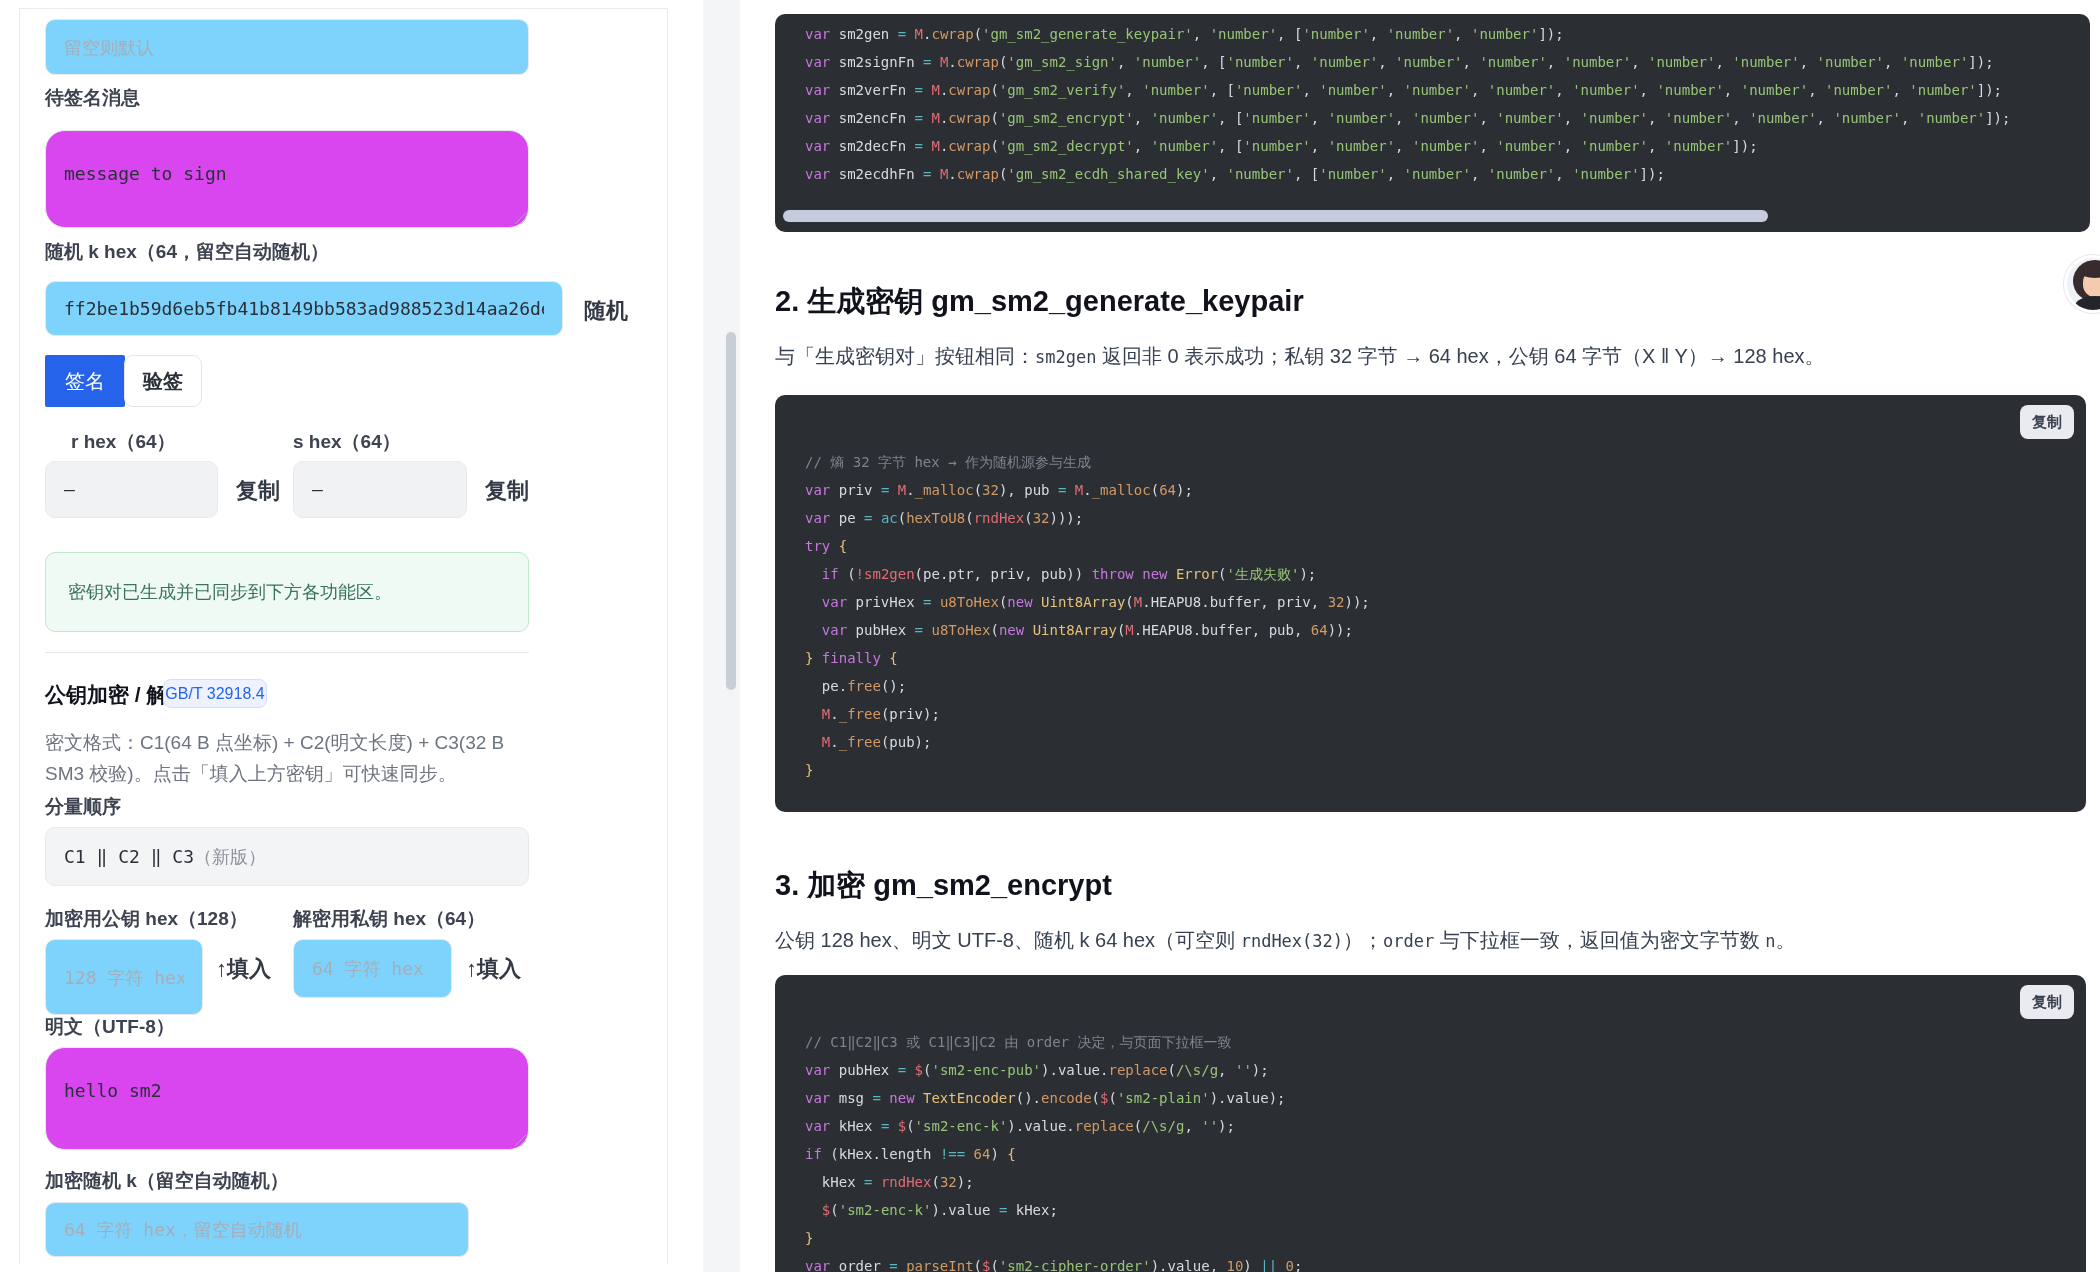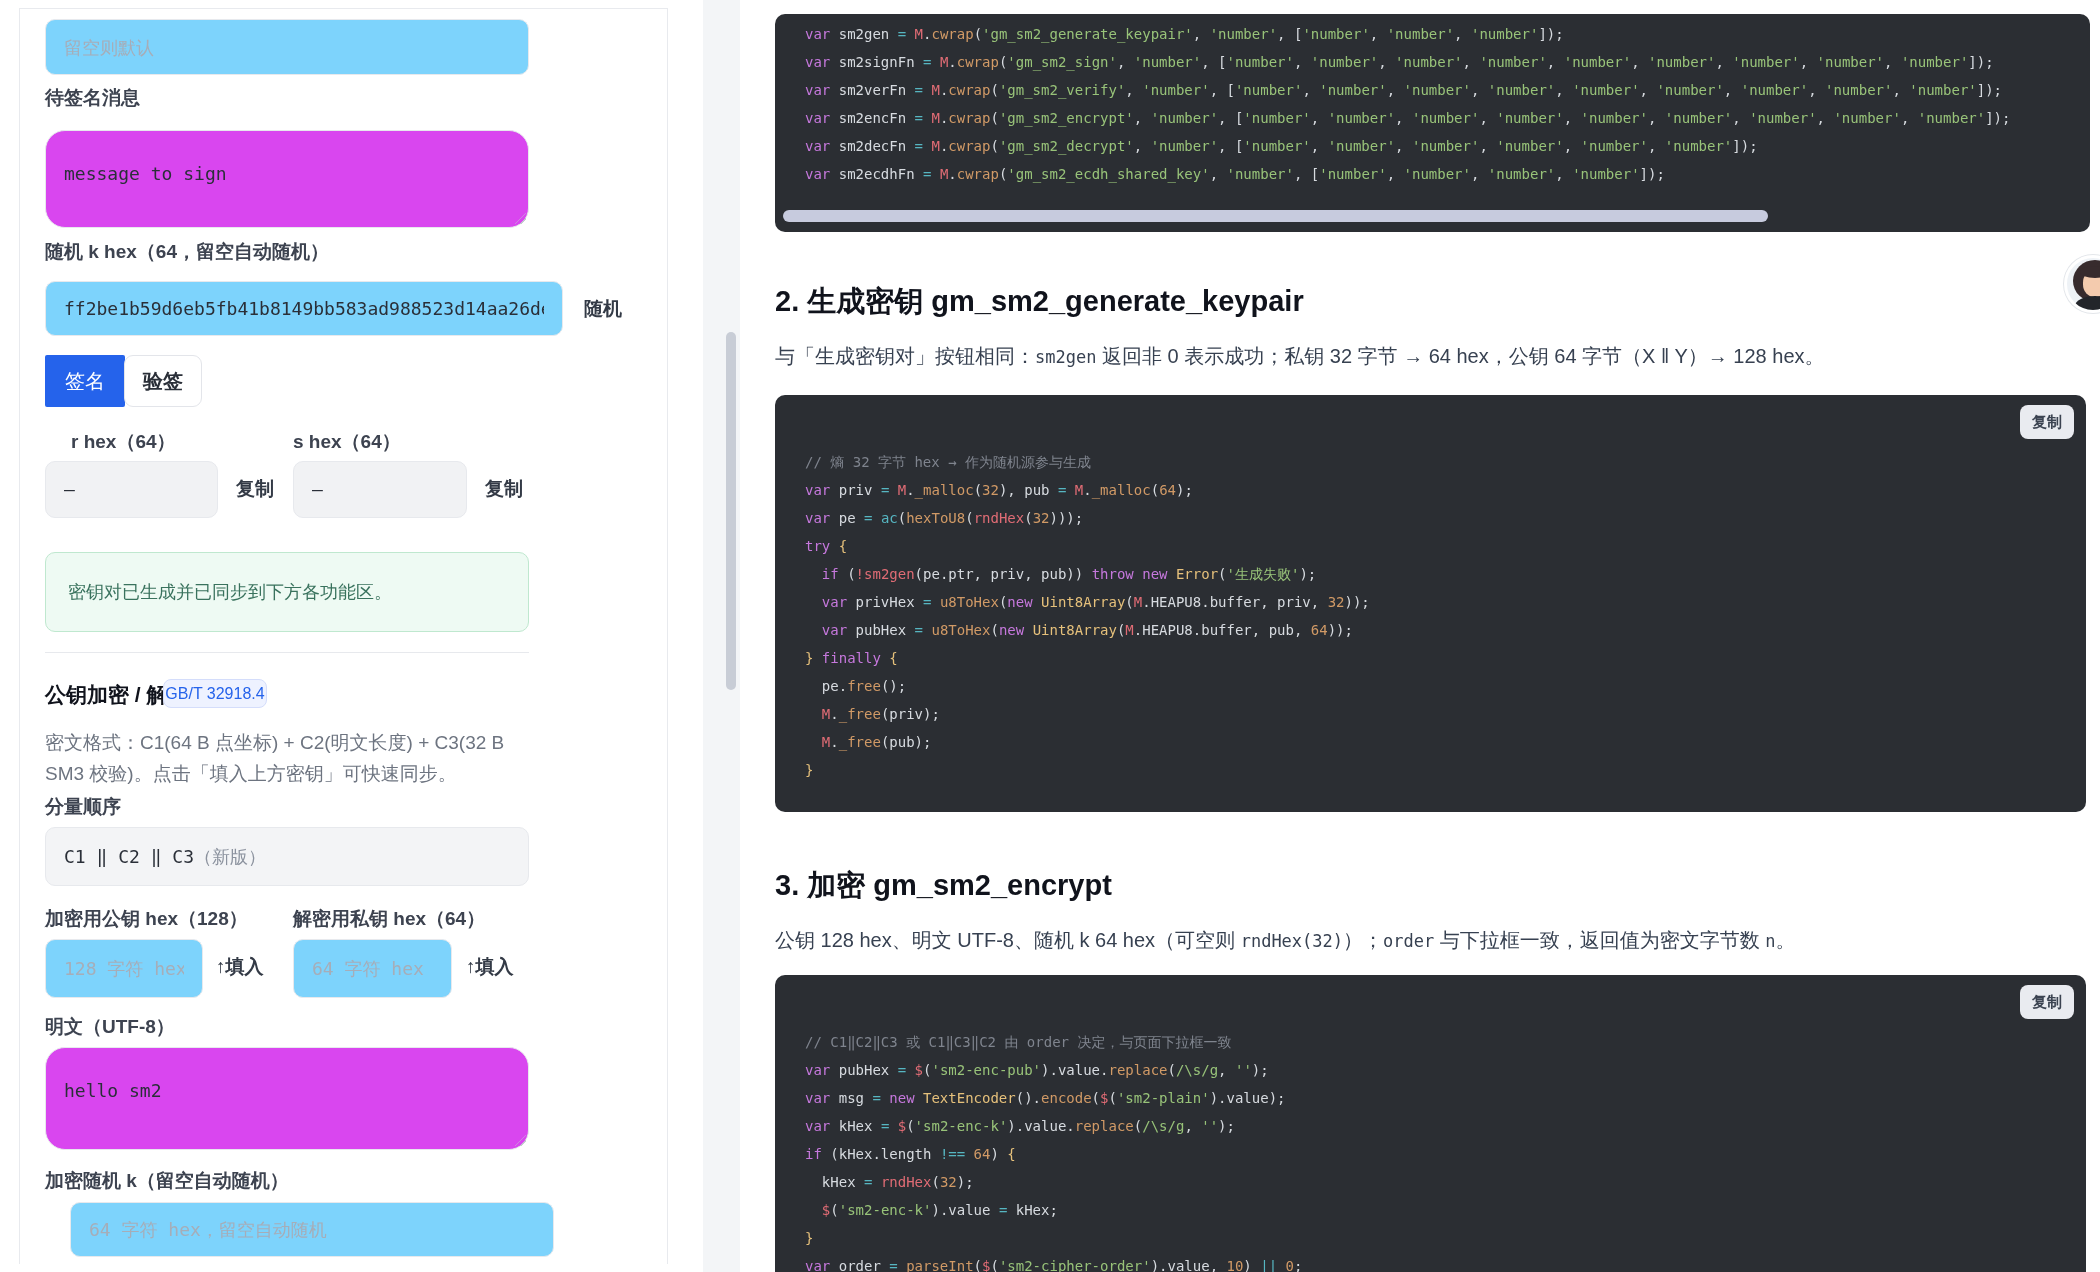--- a/index.html
+++ b/index.html
@@ -11,21 +11,21 @@
   .card-frame { left:19px; top:8px; width:649px; height:1256px;
     border:1px solid #e8eaee; border-bottom:none; background:#fff; }
   .fld-label { font-size:19px; font-weight:600; color:#3d4350; white-space:nowrap; }
   .inp { background:#7dd3fc; border:1px solid #e7e9ed; border-radius:10px;
     font-family:"DejaVu Sans Mono", monospace; font-size:18px; color:#2a2f38;
     padding:0 18px; white-space:nowrap; overflow:hidden; outline:none; }
   .inp::placeholder { color:#a6adb8; opacity:1; }
   .ta { background:#d946ef; border:1px solid #e7e9ed; border-radius:20px;
     font-family:"DejaVu Sans Mono", monospace; font-size:18px; color:#2a2f38;
     padding:32px 18px; resize:none; outline:none; position:absolute; }
-  .txt-btn { font-size:19px; font-weight:600; color:#333a46; cursor:pointer; white-space:nowrap; }
+  .txt-btn { font-size:22px; font-weight:600; color:#333a46; cursor:pointer; white-space:nowrap; }
   .btn-primary { background:#2563eb; color:#fff; border:none; border-radius:2px;
     font-size:20px; font-weight:400; cursor:pointer; }
   .btn-secondary { background:#fff; color:#2a2f38; border:1px solid #e3e5ea; border-radius:9px;
     font-size:20px; font-weight:700; cursor:pointer; }
   .notice { background:#eefaf3; border:1px solid #bfe8cf; border-radius:10px;
     color:#39725d; font-size:18px; display:flex; align-items:center; padding:8px 22px; }
   .divider { background:#e7e9ed; height:1px; }
   .sec-title { font-size:21px; font-weight:700; color:#10131c; }
   .badge { background:#eef2ff; border:1px solid #d4ddfb; border-radius:8px; color:#2563eb;
     font-size:16px; font-weight:400; display:flex; align-items:center; justify-content:center; }
@@ -111,31 +111,31 @@
 
 <div class="abs fld-label" style="left:45px; top:794px;">分量顺序</div>
 <div class="abs select-box" style="left:45px; top:827px; width:484px; height:59px;">
   <span>C1 ‖ C2 ‖ C3</span>
     <span class="select-suffix">（新版）</span>
 </div>
 
 <div class="abs fld-label" style="left:45px; top:906px;">加密用公钥 hex（128）</div>
 <div class="abs fld-label" style="left:293px; top:906px;">解密用私钥 hex（64）</div>
 
-<input class="abs inp" style="left: 45px; top: 939px; width: 158px; height: 59px;" placeholder="128 字符 hex">
+<input class="abs inp" style="left: 45px; top: 939px; width: 158px; height: 76px;" placeholder="128 字符 hex">
 <div class="abs txt-btn" style="left:216px; top:954px;">↑填入</div>
 <input class="abs inp" style="left: 293px; top: 939px; width: 159px; height: 59px;" placeholder="64 字符 hex">
 <div class="abs txt-btn" style="left:466px; top:954px;">↑填入</div>
 
 <div class="abs fld-label" style="left:45px; top:1014px;">明文（UTF-8）</div>
 <textarea class="ta" style="left: 45px; top: 1047px; width: 484px; height: 103px;">hello sm2</textarea>
 <div class="abs resize-handle" style="left:515px; top:1135px;"></div>
 
 <div class="abs fld-label" style="left:45px; top:1168px;">加密随机 k（留空自动随机）</div>
-<input class="abs inp" style="left: 45px; top: 1202px; width: 484px; height: 55px; margin-left: 25px;" placeholder="64 字符 hex，留空自动随机">
+<input class="abs inp" style="left: 45px; top: 1202px; width: 424px; height: 55px;" placeholder="64 字符 hex，留空自动随机">
 
 <div class="abs gutter">
   <div class="gutter-thumb"></div>
 </div>
 
 <div class="abs code-block" style="left:775px; top:14px; width:1315px; height:218px;">
   <div class="code-area" style="padding:6px 0 0 30px;"><div class="cl"><span class="t-k">var </span><span class="t-p">sm2gen </span><span class="t-o">= </span><span class="t-r">M</span><span class="t-p">.</span><span class="t-m">cwrap</span><span class="t-p">(</span><span class="t-s">'gm_sm2_generate_keypair'</span><span class="t-p">, </span><span class="t-s">'number'</span><span class="t-p">, [</span><span class="t-s">'number'</span><span class="t-p">, </span><span class="t-s">'number'</span><span class="t-p">, </span><span class="t-s">'number'</span><span class="t-p">]);</span></div><div class="cl"><span class="t-k">var </span><span class="t-p">sm2signFn </span><span class="t-o">= </span><span class="t-r">M</span><span class="t-p">.</span><span class="t-m">cwrap</span><span class="t-p">(</span><span class="t-s">'gm_sm2_sign'</span><span class="t-p">, </span><span class="t-s">'number'</span><span class="t-p">, [</span><span class="t-s">'number'</span><span class="t-p">, </span><span class="t-s">'number'</span><span class="t-p">, </span><span class="t-s">'number'</span><span class="t-p">, </span><span class="t-s">'number'</span><span class="t-p">, </span><span class="t-s">'number'</span><span class="t-p">, </span><span class="t-s">'number'</span><span class="t-p">, </span><span class="t-s">'number'</span><span class="t-p">, </span><span class="t-s">'number'</span><span class="t-p">, </span><span class="t-s">'number'</span><span class="t-p">]);</span></div><div class="cl"><span class="t-k">var </span><span class="t-p">sm2verFn </span><span class="t-o">= </span><span class="t-r">M</span><span class="t-p">.</span><span class="t-m">cwrap</span><span class="t-p">(</span><span class="t-s">'gm_sm2_verify'</span><span class="t-p">, </span><span class="t-s">'number'</span><span class="t-p">, [</span><span class="t-s">'number'</span><span class="t-p">, </span><span class="t-s">'number'</span><span class="t-p">, </span><span class="t-s">'number'</span><span class="t-p">, </span><span class="t-s">'number'</span><span class="t-p">, </span><span class="t-s">'number'</span><span class="t-p">, </span><span class="t-s">'number'</span><span class="t-p">, </span><span class="t-s">'number'</span><span class="t-p">, </span><span class="t-s">'number'</span><span class="t-p">, </span><span class="t-s">'number'</span><span class="t-p">]);</span></div><div class="cl"><span class="t-k">var </span><span class="t-p">sm2encFn </span><span class="t-o">= </span><span class="t-r">M</span><span class="t-p">.</span><span class="t-m">cwrap</span><span class="t-p">(</span><span class="t-s">'gm_sm2_encrypt'</span><span class="t-p">, </span><span class="t-s">'number'</span><span class="t-p">, [</span><span class="t-s">'number'</span><span class="t-p">, </span><span class="t-s">'number'</span><span class="t-p">, </span><span class="t-s">'number'</span><span class="t-p">, </span><span class="t-s">'number'</span><span class="t-p">, </span><span class="t-s">'number'</span><span class="t-p">, </span><span class="t-s">'number'</span><span class="t-p">, </span><span class="t-s">'number'</span><span class="t-p">, </span><span class="t-s">'number'</span><span class="t-p">, </span><span class="t-s">'number'</span><span class="t-p">]);</span></div><div class="cl"><span class="t-k">var </span><span class="t-p">sm2decFn </span><span class="t-o">= </span><span class="t-r">M</span><span class="t-p">.</span><span class="t-m">cwrap</span><span class="t-p">(</span><span class="t-s">'gm_sm2_decrypt'</span><span class="t-p">, </span><span class="t-s">'number'</span><span class="t-p">, [</span><span class="t-s">'number'</span><span class="t-p">, </span><span class="t-s">'number'</span><span class="t-p">, </span><span class="t-s">'number'</span><span class="t-p">, </span><span class="t-s">'number'</span><span class="t-p">, </span><span class="t-s">'number'</span><span class="t-p">, </span><span class="t-s">'number'</span><span class="t-p">]);</span></div><div class="cl"><span class="t-k">var </span><span class="t-p">sm2ecdhFn </span><span class="t-o">= </span><span class="t-r">M</span><span class="t-p">.</span><span class="t-m">cwrap</span><span class="t-p">(</span><span class="t-s">'gm_sm2_ecdh_shared_key'</span><span class="t-p">, </span><span class="t-s">'number'</span><span class="t-p">, [</span><span class="t-s">'number'</span><span class="t-p">, </span><span class="t-s">'number'</span><span class="t-p">, </span><span class="t-s">'number'</span><span class="t-p">, </span><span class="t-s">'number'</span><span class="t-p">]);</span></div></div>
   <div class="hscroll-thumb"></div>
 </div>
 

